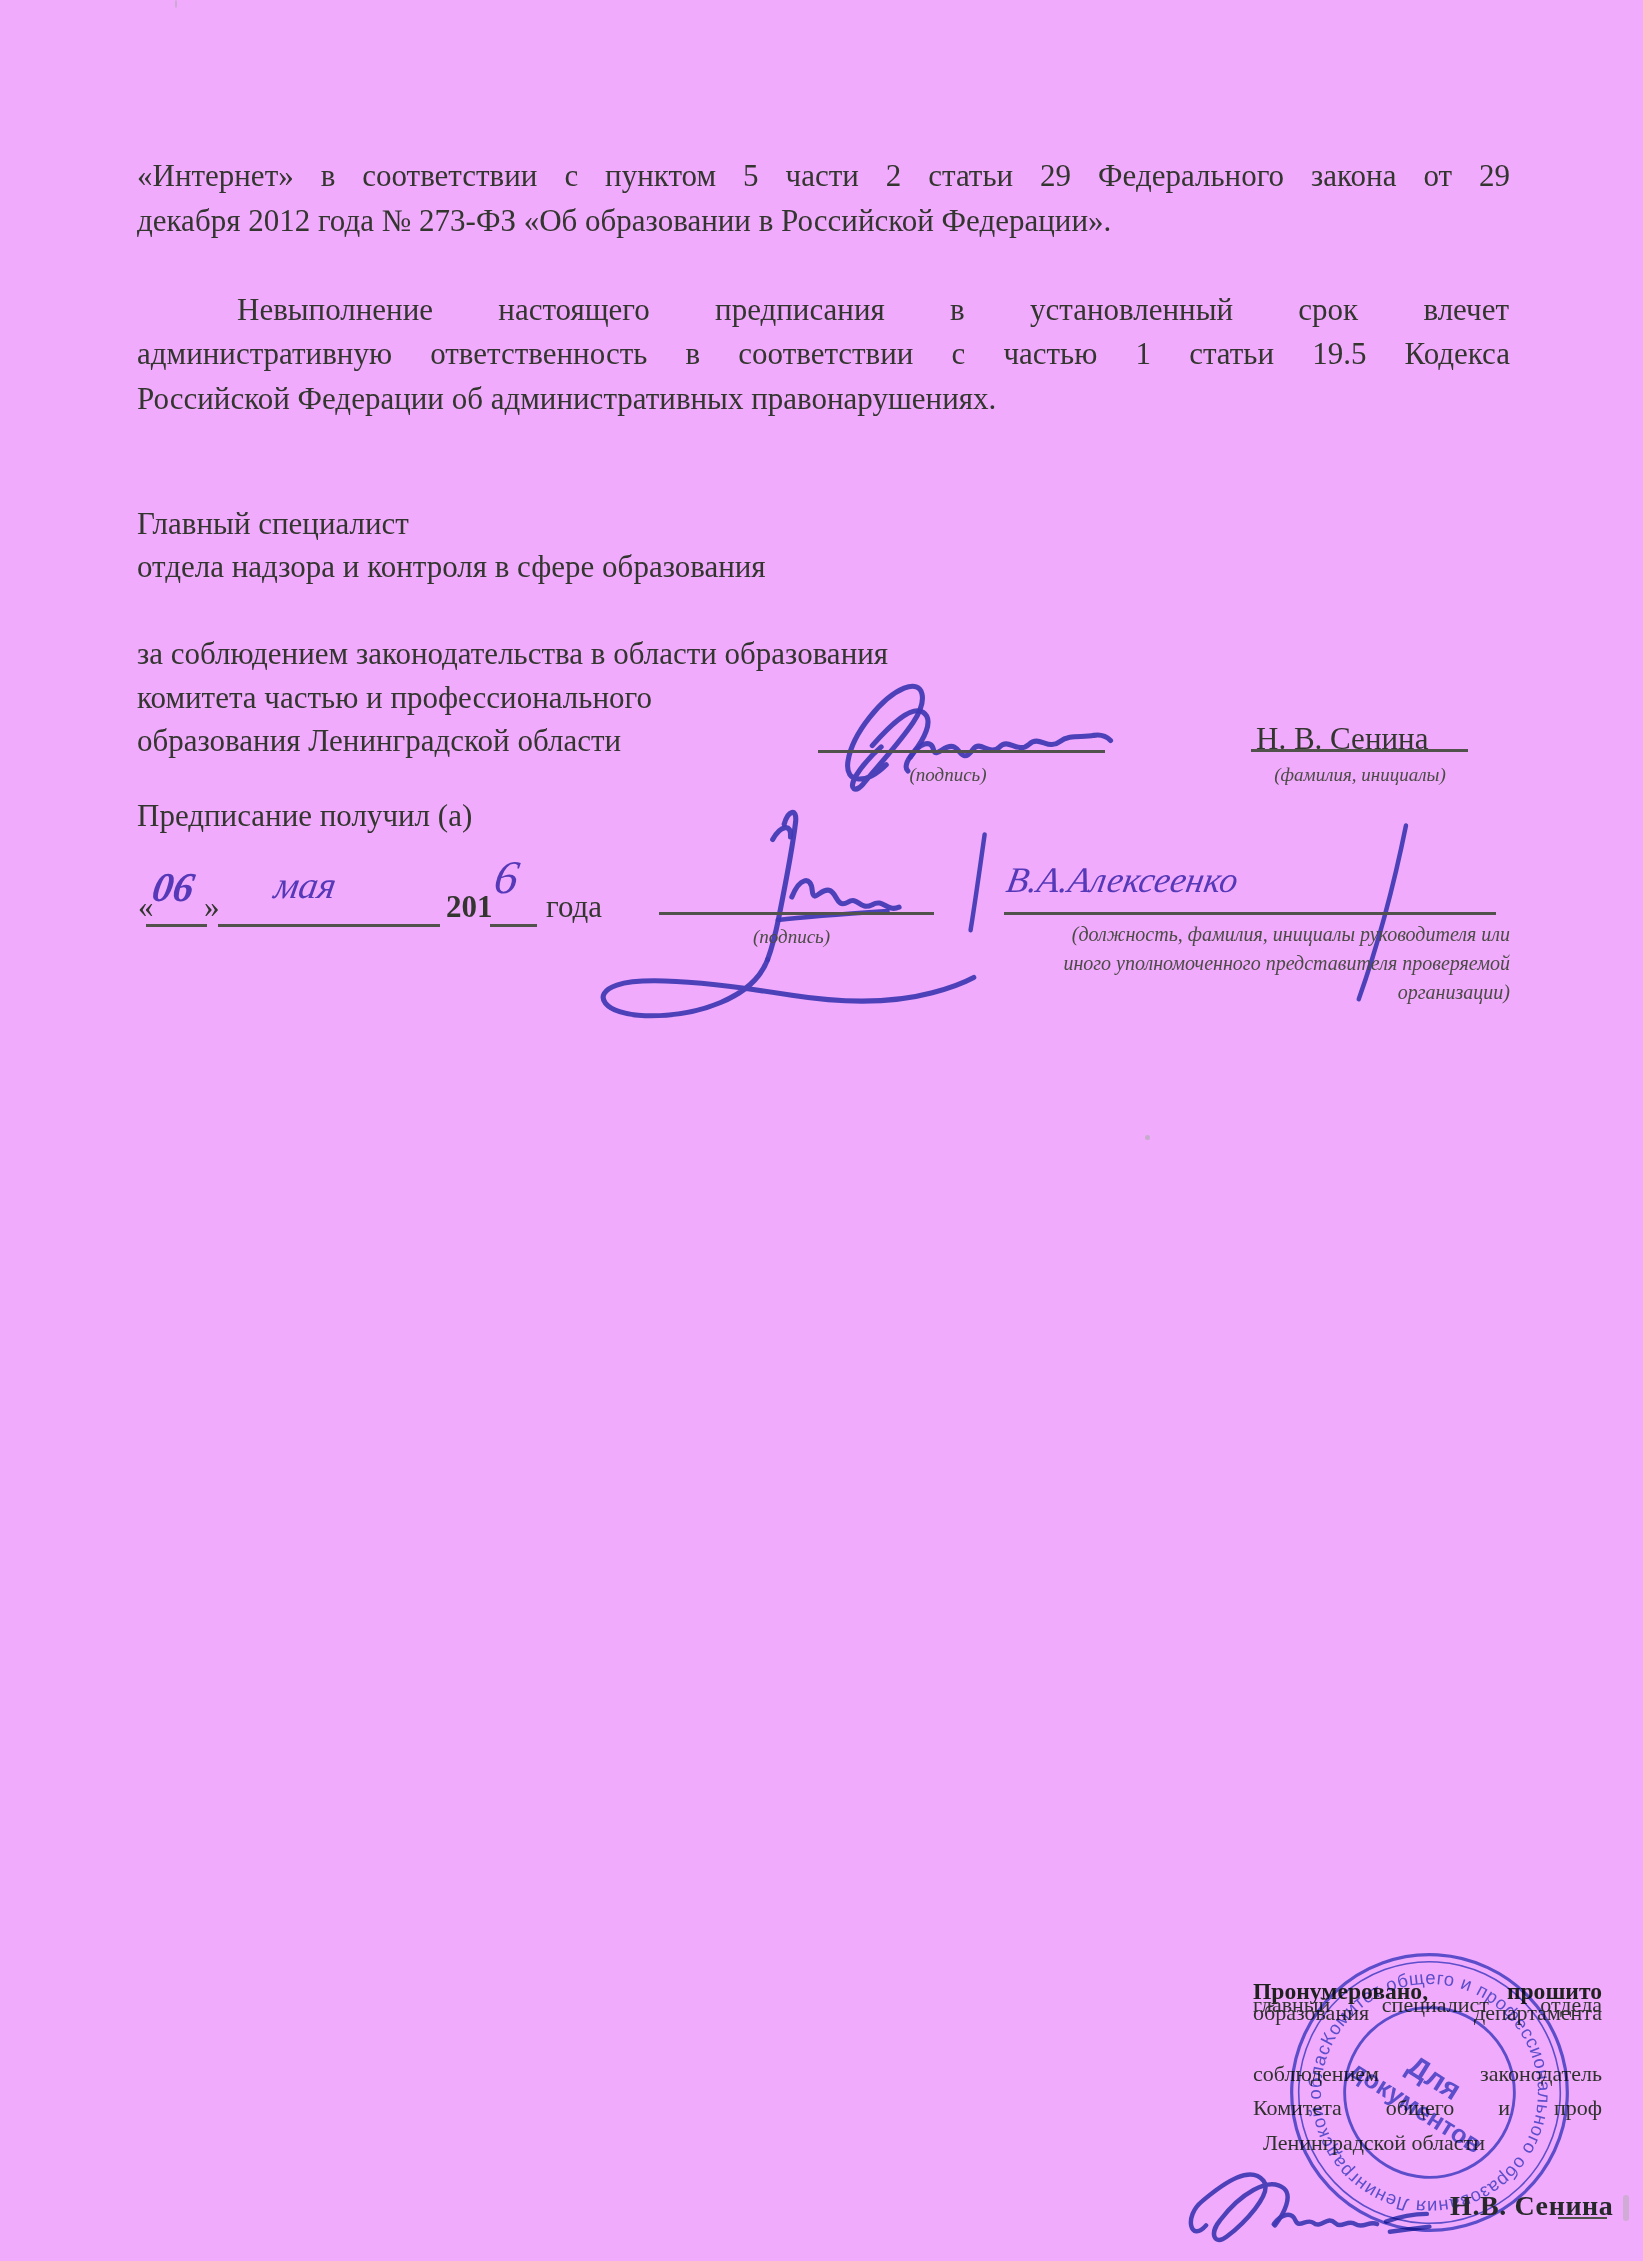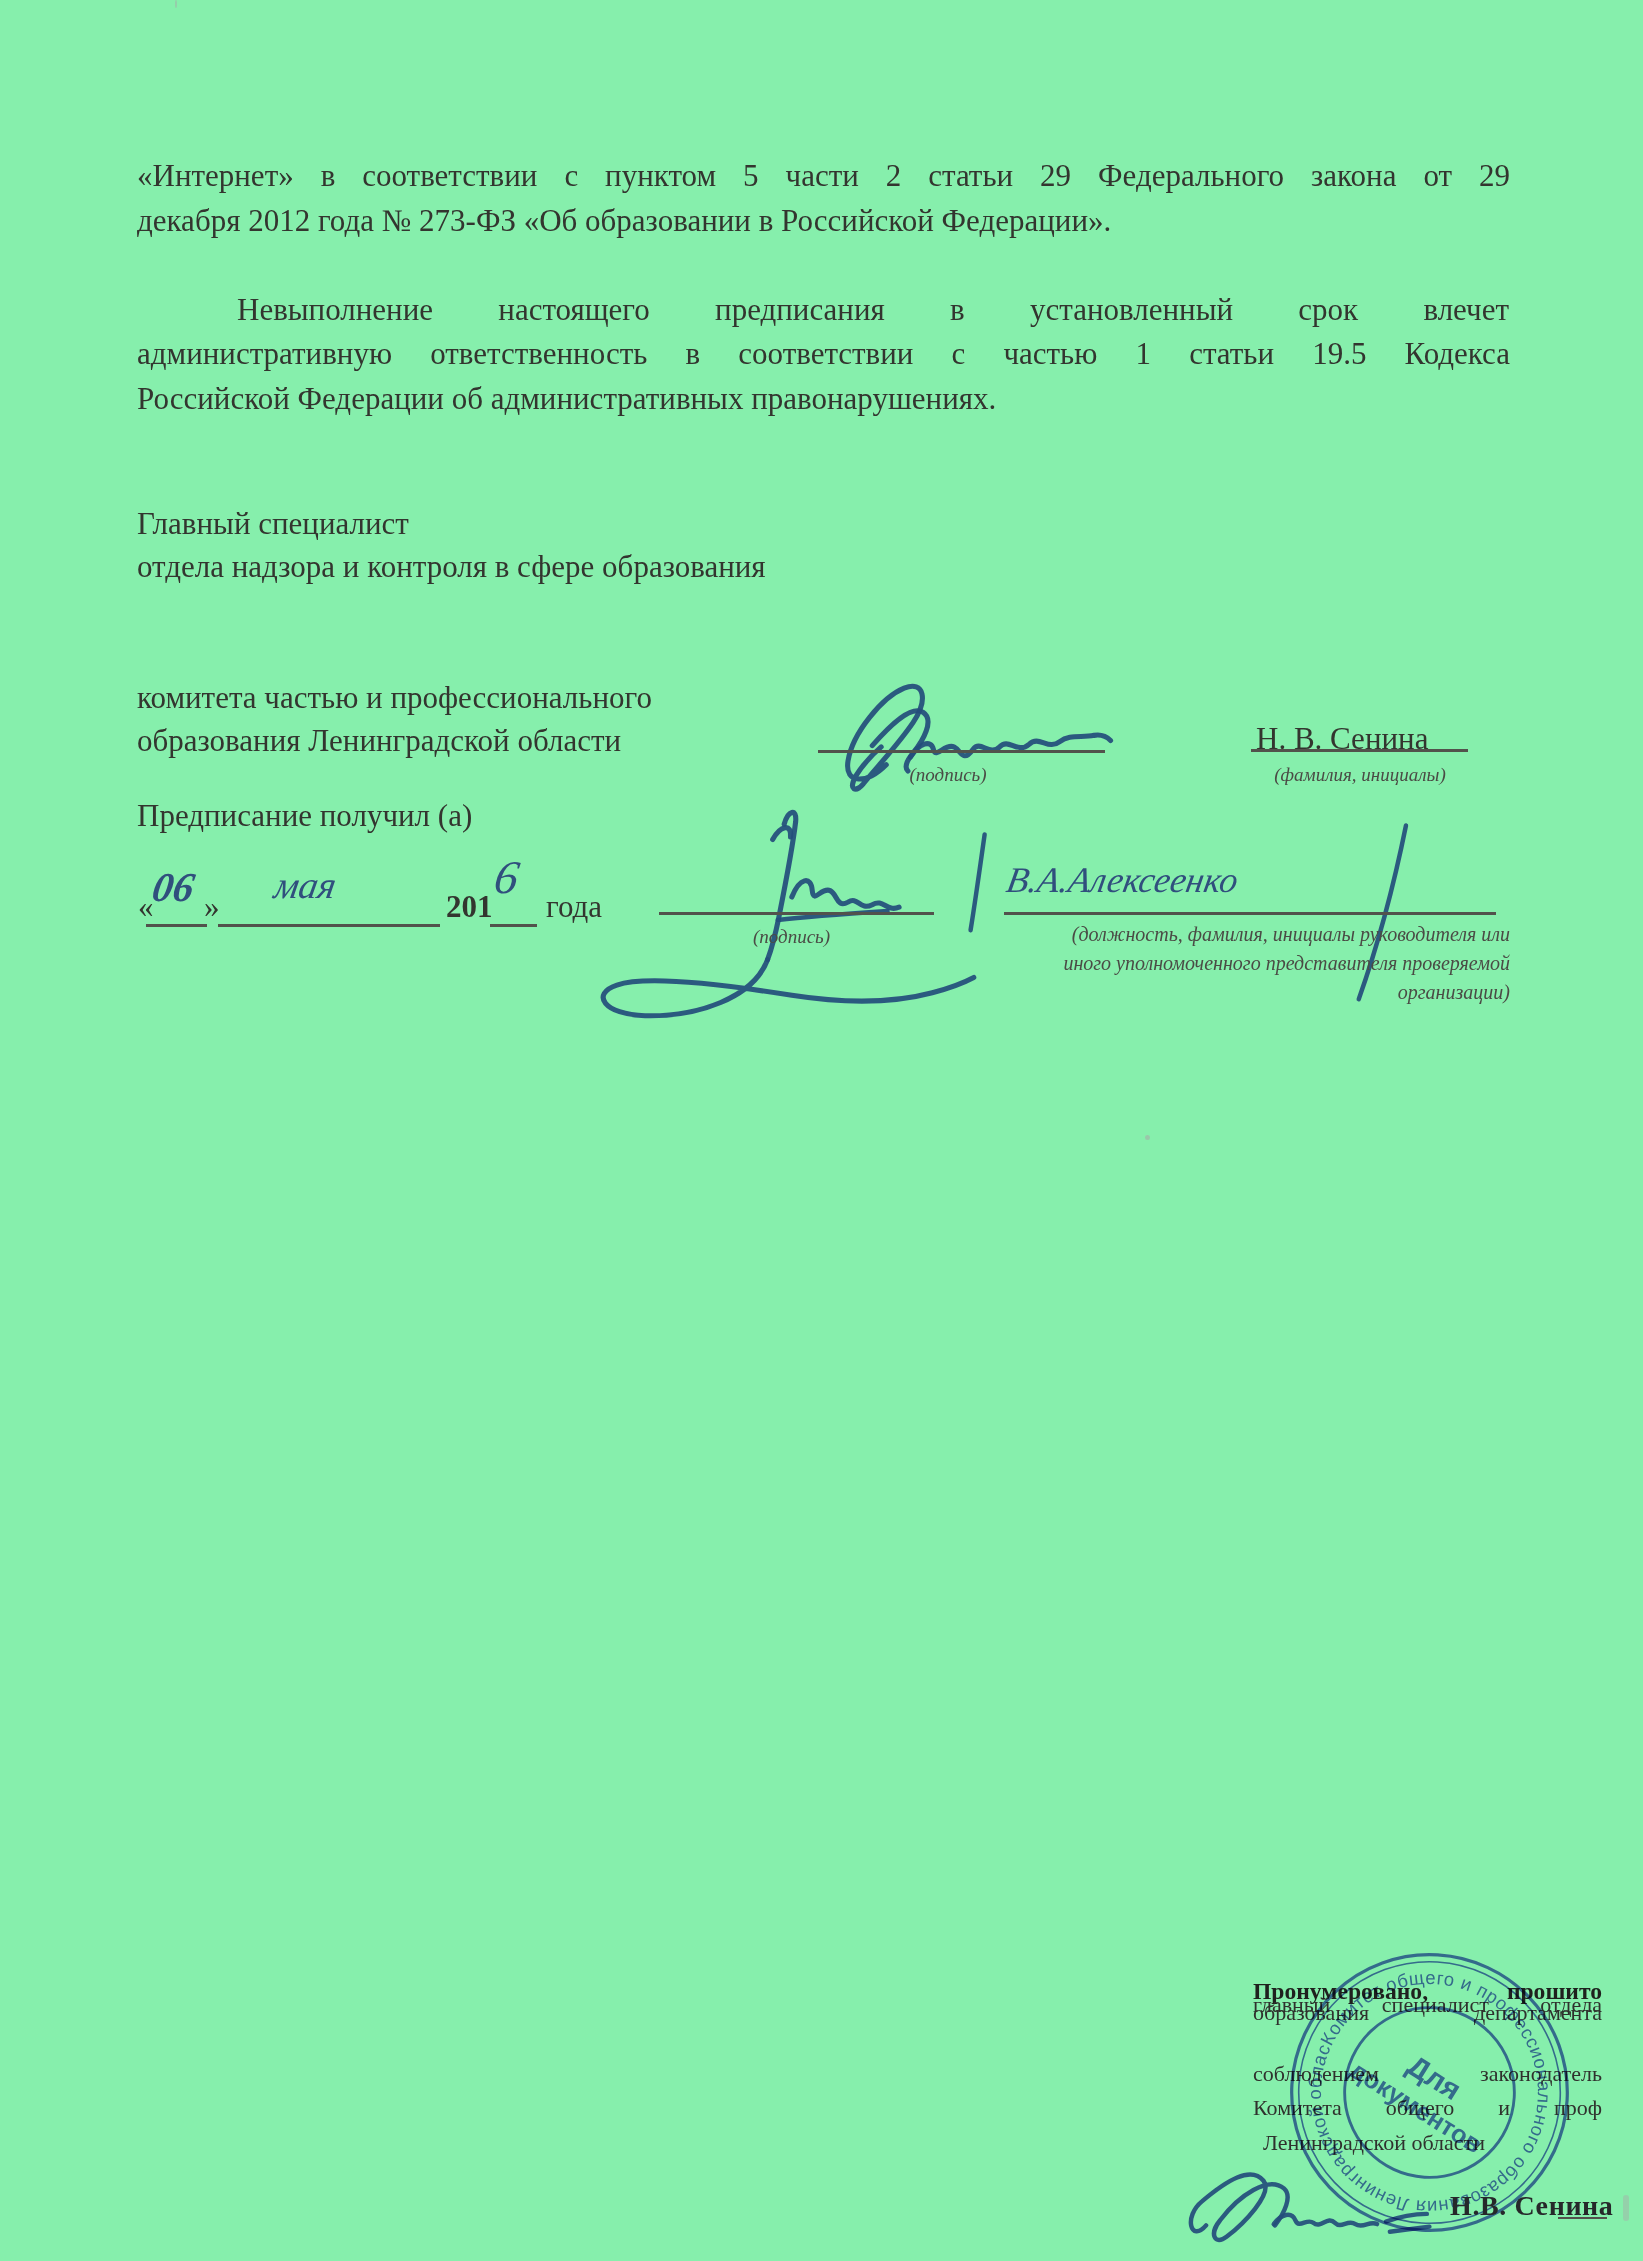--- a/index.html
+++ b/index.html
@@ -1,18 +1,18 @@
 <!DOCTYPE html>
 <html style="font-size:10.2px"><head>
 <meta charset="utf-8">
 <style>
   html,body{margin:0;padding:0;background:#888;}
   .page{
     position:relative; width:1644px; height:2261px;
-    background:#86efac; overflow:hidden;
+    background:#f0abfc; overflow:hidden;
     font-family:"Liberation Serif", serif; color:#33352f;
   }
   .abs{position:absolute;}
   .body-line{font-size:31px; line-height:42px; white-space:nowrap; color:#33352f;}
   .just{white-space:normal; text-align:justify; text-align-last:justify; overflow:hidden; height:41px;}
   .caption{font-size:19px; font-style:italic; color:#4a4b45; white-space:nowrap;}
   .caption-c{text-align:center; white-space:normal;}
   .caption-r{text-align:right; white-space:nowrap;}
   .rule{position:absolute; background:#52524c; height:2.6px;}
   .hand{font-style:italic; color:#5b54ba; transform:skewX(-10deg); white-space:nowrap; mix-blend-mode:multiply;}
@@ -38,20 +38,21 @@
 
   <div class="abs body-line just" style="left:137px; top:155px; width:1373px;">«Интернет» в соответствии с пунктом 5 части 2 статьи 29 Федерального закона от 29</div>
   <div class="abs body-line" style="left:137px; top:200px;">декабря 2012 года № 273-ФЗ «Об образовании в Российской Федерации».</div>
 
   <div class="abs body-line just" style="left:237px; top:289px; width:1272px;">Невыполнение настоящего предписания в установленный срок влечет</div>
   <div class="abs body-line just" style="left:137px; top:333px; width:1373px;">административную ответственность в соответствии с частью 1 статьи 19.5 Кодекса</div>
   <div class="abs body-line" style="left:137px; top:378px;">Российской Федерации об административных правонарушениях.</div>
 
   <div class="abs body-line" style="left:137px; top:503px;">Главный специалист</div>
   <div class="abs body-line" style="left:137px; top:546px;text-align:center;">отдела надзора и контроля в сфере образования</div>
+  <div class="abs body-line" style="left:137px; top:633px;">за соблюдением законодательства в области образования</div>
   <div class="abs body-line" style="left:137px; top:677px;">комитета частью и профессионального</div>
   <div class="abs body-line" style="left:137px; top:720px;">образования Ленинградской области</div>
 
   <svg class="abs ink" style="left:811px; top:664px;" width="306" height="137" viewBox="0 0 480 215">
     <path class="sigpath" stroke-width="8" d="M118,158 C88,188 52,190 58,152 C65,108 112,52 146,38 C178,25 184,56 160,92 C134,130 100,165 82,188 C70,202 58,198 70,176 C80,160 96,142 110,130"></path>
     <path class="sigpath" stroke-width="8" d="M96,128 C126,94 158,64 176,76 C194,88 176,120 160,140 C150,152 146,162 152,168"></path>
     <path class="sigpath" stroke-width="8" d="M156,146 C170,124 188,118 192,134 C196,150 210,124 224,130 C236,136 238,156 254,134 C266,118 280,146 296,130 C310,115 324,142 342,126 C358,111 372,136 390,122 C406,110 424,116 444,112 C456,110 464,114 470,120"></path>
   </svg>
   <div class="rule" style="left:818px; top:750px; width:287px;"></div>
   <div class="abs caption caption-c" style="left:846px; top:764px; width:204px;">(подпись)</div>

